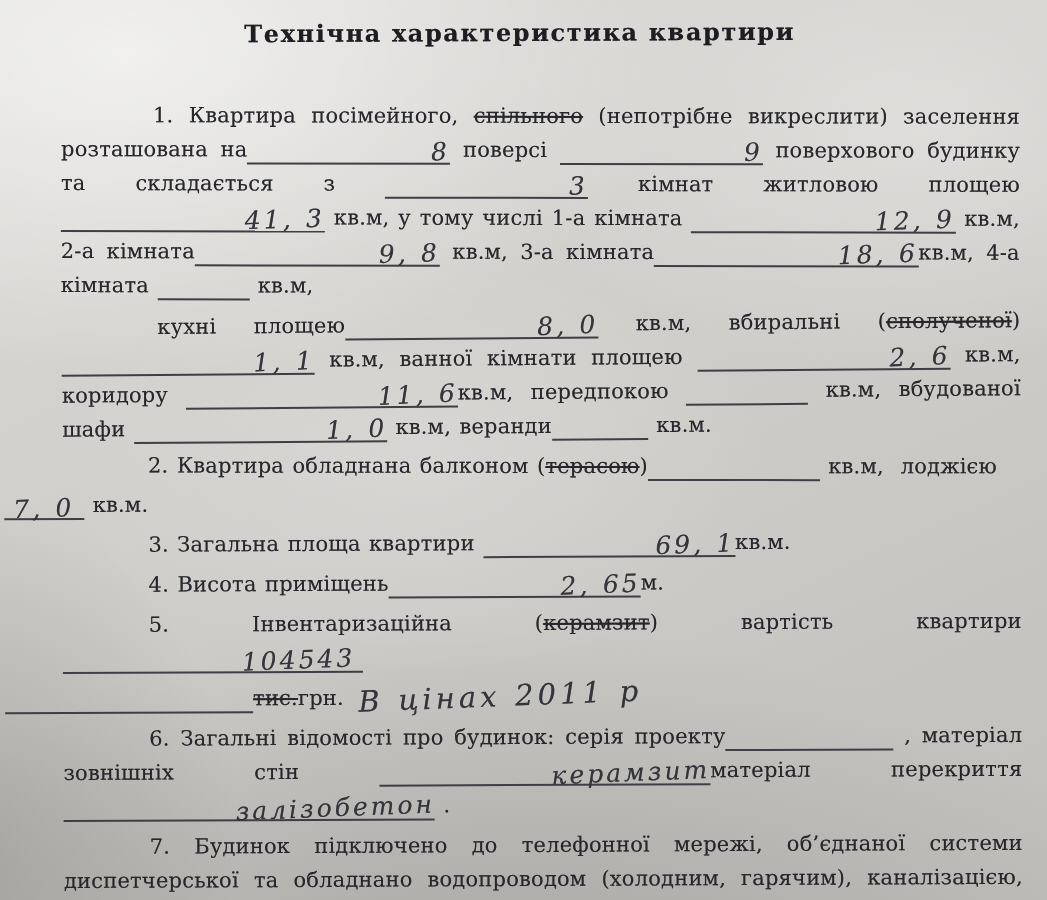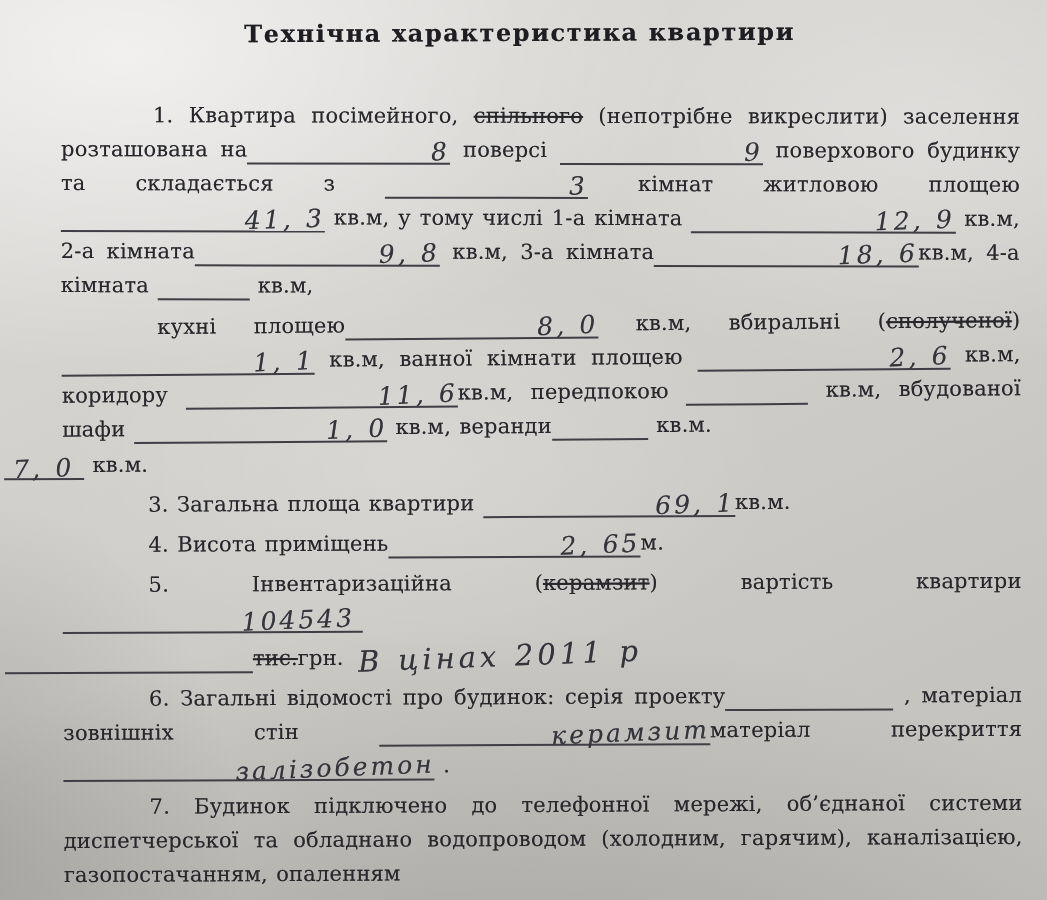--- a/index.html
+++ b/index.html
@@ -52,20 +52,21 @@
 </style>
 </head>
 <body>
 
 <div class="sheet">
   <h1 class="doc-title">Технічна характеристика квартири</h1>
 
   <div>
       <p class="para p-first"><span class="printed">1. Квартира посімейного, </span><span class="strike">спільного</span><span class="printed"> (непотрібне викреслити) заселення розташована на</span><span class="blank" style="min-width: 62px;"><span class="hand">8</span></span><span class="printed"> поверсі </span><span class="blank" style="min-width: 64px;"><span class="hand">9</span></span><span class="printed"> поверхового будинку та складається з </span><span class="blank" style="min-width: 62px;"><span class="hand">3</span></span><span class="printed"> кімнат житловою площею </span><span class="blank" style="min-width: 112px;"><span class="hand">41, 3</span></span><span class="printed"> кв.м, у тому числі 1-а кімната </span><span class="blank" style="min-width: 96px;"><span class="hand">12, 9</span></span><span class="printed"> кв.м, 2-а кімната</span><span class="blank" style="min-width: 92px;"><span class="hand">9, 8</span></span><span class="printed"> кв.м, 3-а кімната</span><span class="blank" style="min-width: 96px;"><span class="hand">18, 6</span></span><span class="printed">кв.м, 4-а кімната </span><span class="blank" style="min-width: 56px;"><span class="hand"></span></span><span class="printed"> кв.м,</span></p>
       <p class="para p-kitchen"><span class="printed">кухні площею</span><span class="blank" style="min-width: 122px;"><span class="hand">8, 0</span></span><span class="printed"> кв.м, вбиральні (</span><span class="strike">сполученої</span><span class="printed">)</span><span class="blank" style="min-width: 132px;"><span class="hand">1, 1</span></span><span class="printed"> кв.м, ванної кімнати площею </span><span class="blank" style="min-width: 118px;"><span class="hand">2, 6</span></span><span class="printed"> кв.м, коридору </span><span class="blank" style="min-width: 100px;"><span class="hand">11, 6</span></span><span class="printed">кв.м, передпокою </span><span class="blank" style="min-width: 122px;"><span class="hand"></span></span><span class="printed"> кв.м, вбудованої шафи </span><span class="blank" style="min-width: 110px;"><span class="hand">1, 0</span></span><span class="printed"> кв.м, веранди</span><span class="blank" style="min-width: 82px;"><span class="hand"></span></span><span class="printed"> кв.м.</span></p>
+      <p class="para p-item rot-dn"><span class="printed">2. Квартира обладнана балконом (</span><span class="strike">терасою</span><span class="printed">)</span><span class="blank" style="min-width: 172px;"><span class="hand"></span></span><span class="printed"> кв.м,&nbsp; лоджією</span></p>
       <p class="para p-outdent"><span class="blank" style="min-width: 80px;"><span class="hand">7, 0</span></span><span class="printed"> кв.м.</span></p>
       <p class="para p-item"><span class="printed">3. Загальна площа квартири </span><span class="blank" style="min-width: 118px;"><span class="hand">69, 1</span></span><span class="printed">кв.м.</span></p>
       <p class="para p-item"><span class="printed">4. Висота приміщень</span><span class="blank" style="min-width: 108px;"><span class="hand">2, 65</span></span><span class="printed">м.</span></p>
       <p class="para p-item"><span class="printed">5. Інвентаризаційна (</span><span class="strike">керамзит</span><span class="printed">) вартість квартири</span><span class="blank" style="min-width: 300px;"><span class="hand">104543</span></span></p>
       <p class="para p-outdent"><span class="blank" style="min-width: 248px;"><span class="hand"></span></span><span class="strike">тис.</span><span class="printed">грн.</span><span class="hand hand-inline">В цінах 2011 р</span></p>
       <p class="para p-item"><span class="printed">6. Загальні відомості про будинок: серія проекту</span><span class="blank" style="min-width: 168px;"><span class="hand"></span></span><span class="printed"> , матеріал зовнішніх стін </span><span class="blank" style="min-width: 208px;"><span class="hand">керамзит</span></span><span class="printed">матеріал перекриття</span><span class="blank" style="min-width: 248px;"><span class="hand">залізобетон</span></span><span class="printed"> .</span></p>
       <p class="para p-item"><span class="printed">7. Будинок підключено до телефонної мережі, об’єднаної системи диспетчерської та обладнано водопроводом (холодним, гарячим), каналізацією, газопостачанням, опаленням</span></p>
     </div>
 </div>
 

